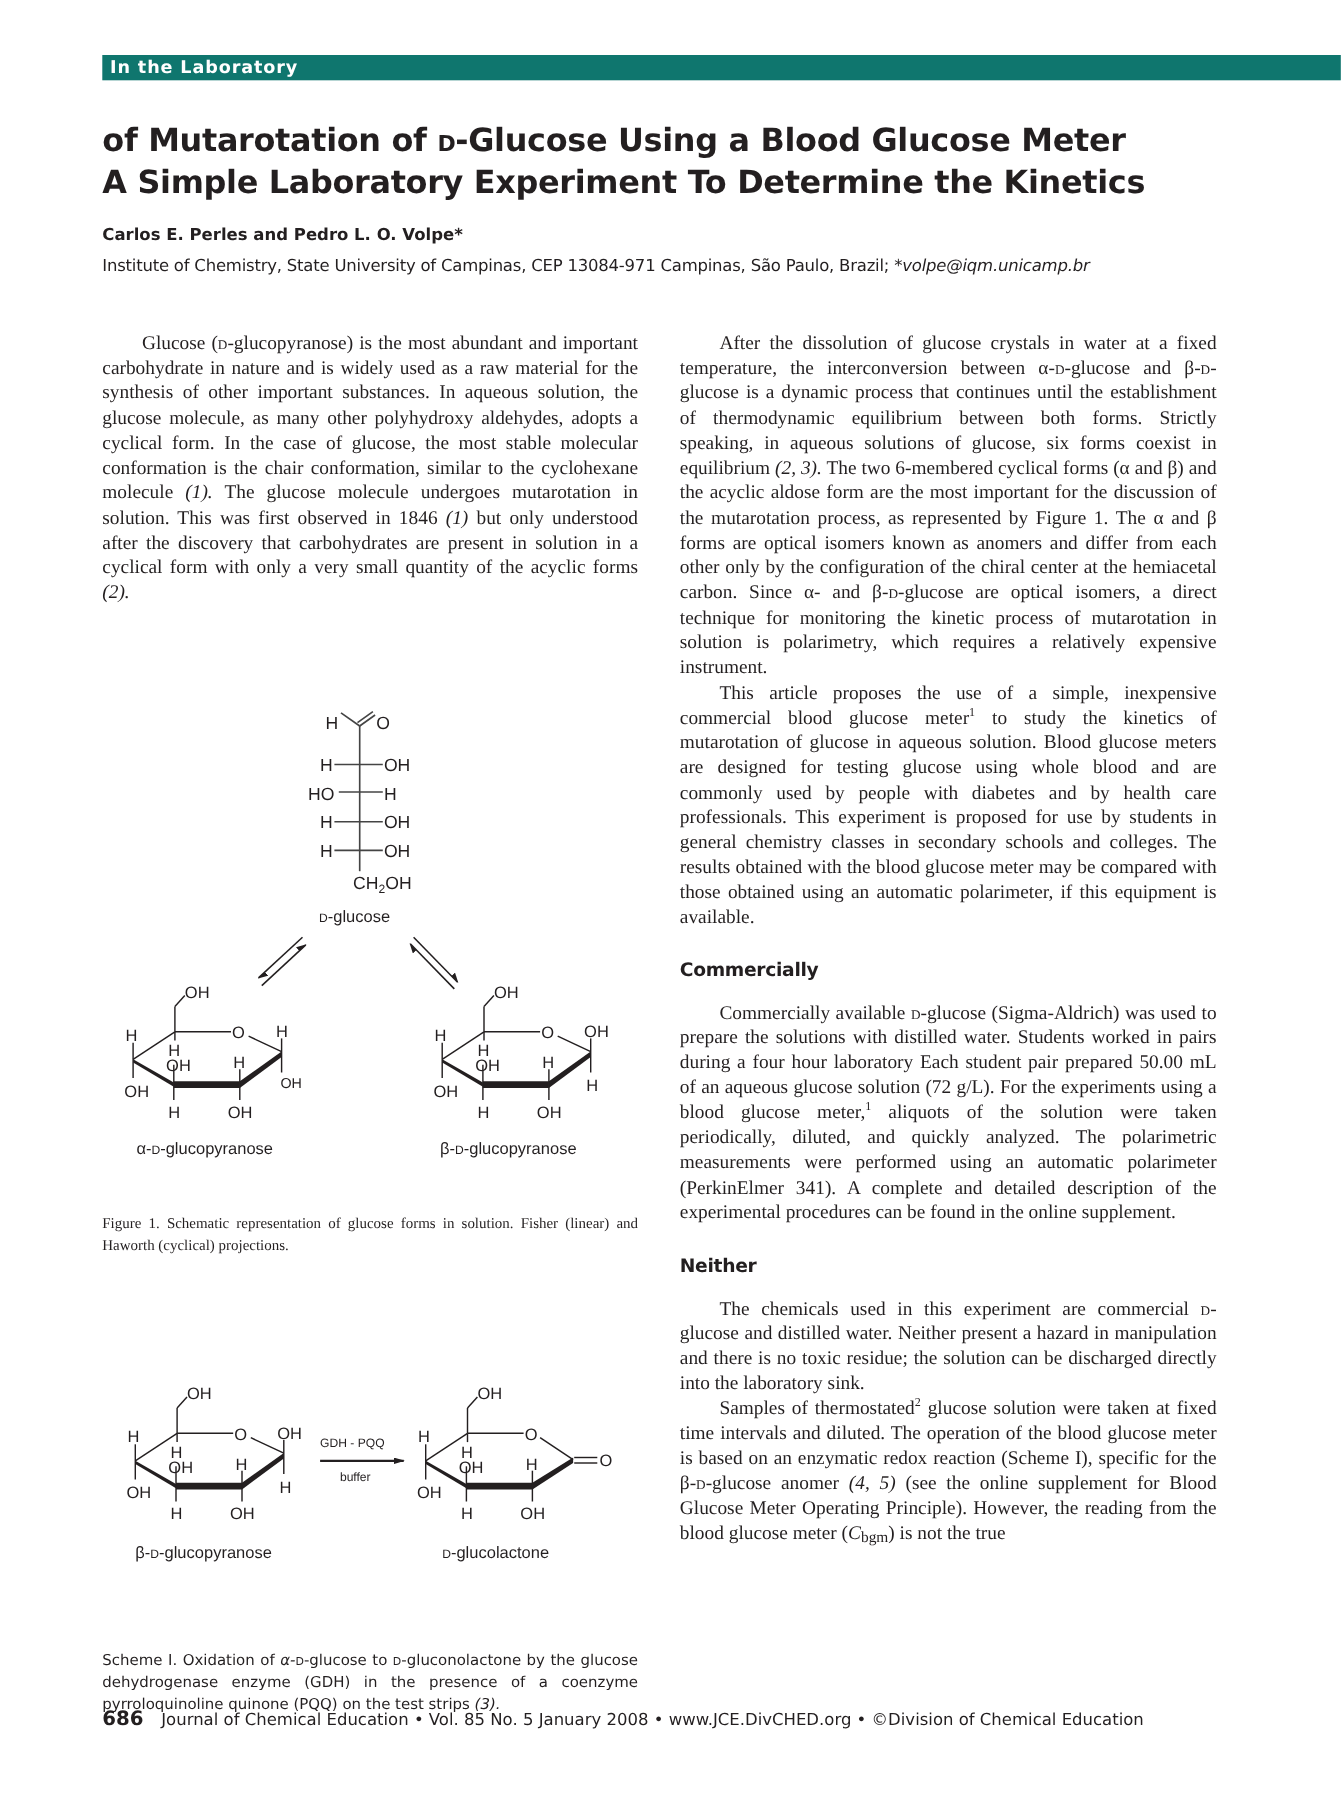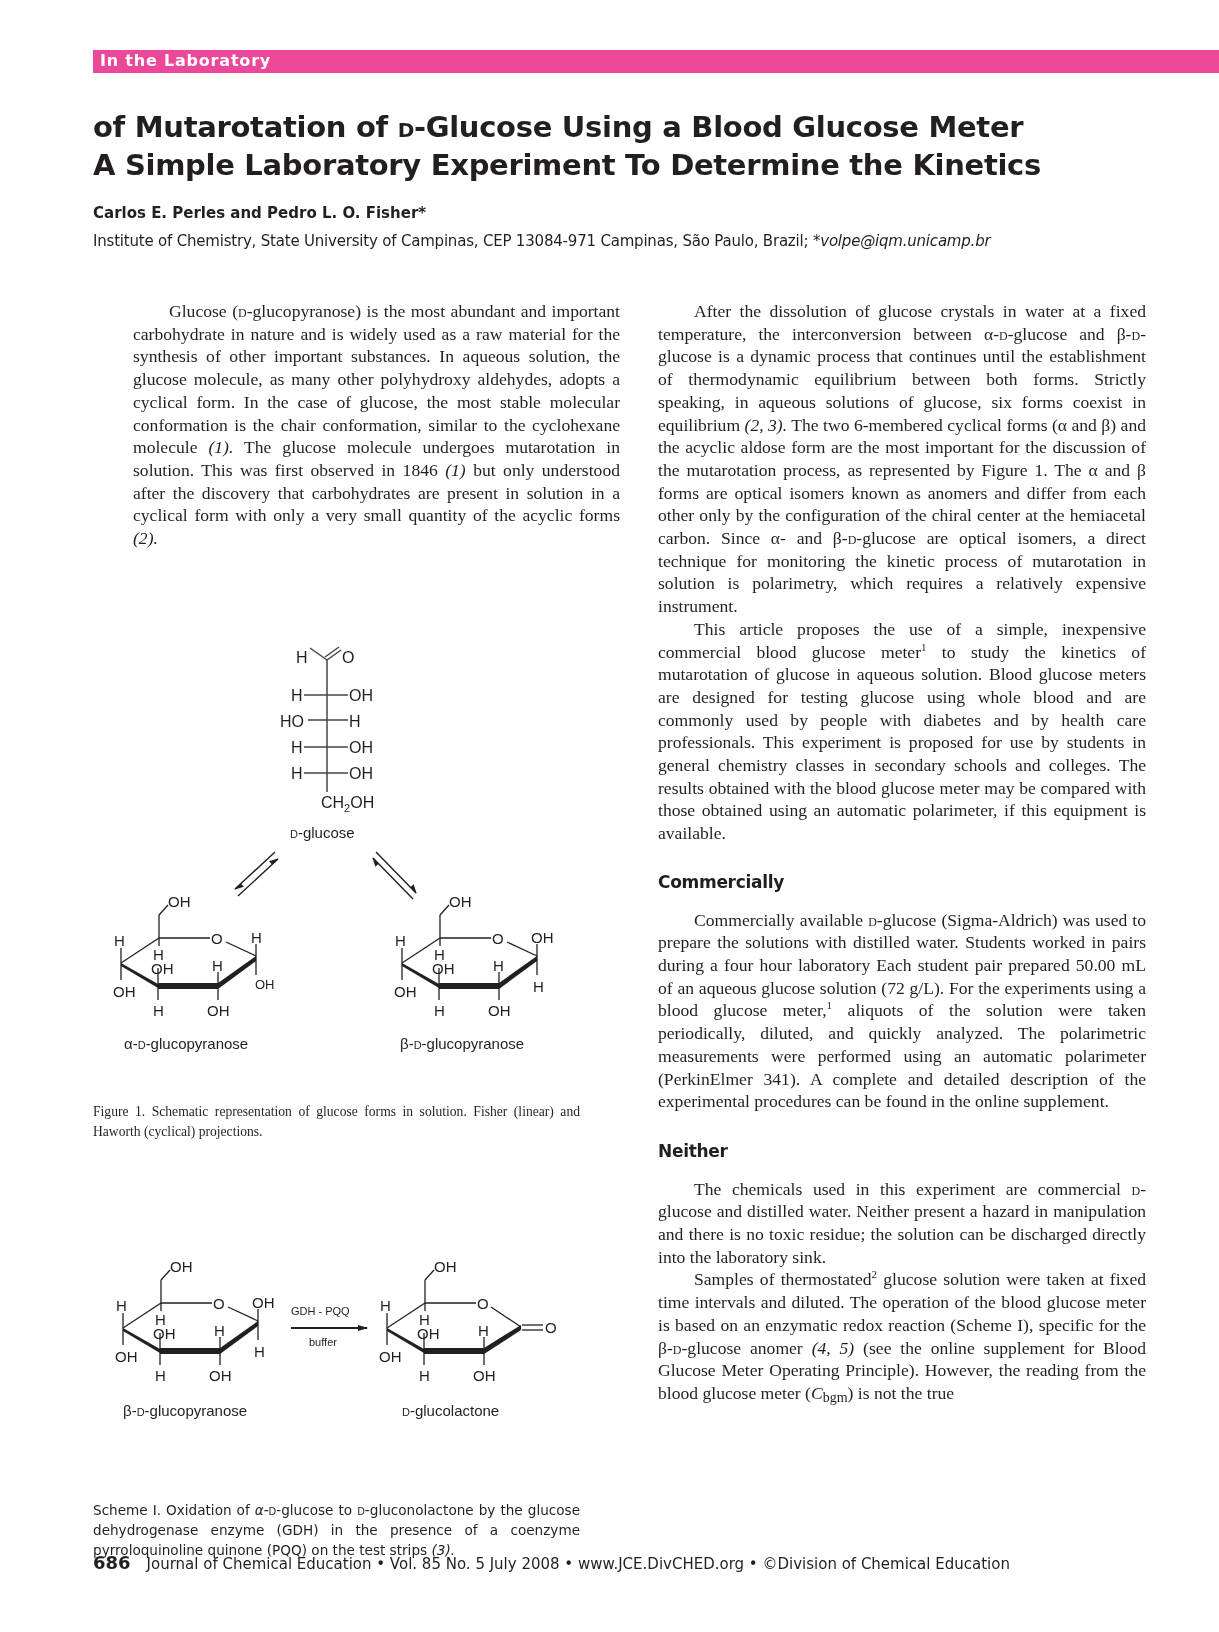--- a/index.html
+++ b/index.html
@@ -1,25 +1,25 @@
 <!DOCTYPE html>
 <html><head>
 <meta charset="utf-8">
 <style>
   html, body { margin: 0; padding: 0; background: #ffffff; }
   body { width: 1219px; height: 1632px; position: relative; overflow: hidden; color: #231f20; }
   .abs { position: absolute; }
-  .header-bar { left: 93px; top: 50px; width: 1126px; height: 23px; background: #ec4899; }
+  .header-bar { left: 93px; top: 50px; width: 1126px; height: 23px; background: #0f766e; }
   .header-bar span { position: absolute; left: 7px; top: 1px; color: #ffffff; font-family: "DejaVu Sans", sans-serif; font-weight: bold; font-size: 16px; letter-spacing: 0.8px; }
   .title { left: 93px; top: 108px; width: 1040px; font-family: "DejaVu Sans", sans-serif; font-weight: bold; font-size: 29px; line-height: 38px; letter-spacing: -0.3px; color: #231f20; }
   .authors { left: 93px; top: 204px; font-family: "DejaVu Sans", sans-serif; font-weight: bold; font-size: 15px; color: #231f20; }
   .affil { left: 93px; top: 232px; width: 1040px; font-family: "DejaVu Sans", sans-serif; font-size: 15px; color: #231f20; letter-spacing: -0.2px; }
   .affil em { font-style: italic; }
   .sc { font-variant: small-caps; }
-  .col { font-family: "Liberation Serif", "DejaVu Serif", serif; font-size: 17.6px; line-height: 22.7px; text-align: justify; color: #231f20; margin-left: 40px; }
+  .col { font-family: "Liberation Serif", "DejaVu Serif", serif; font-size: 17.6px; line-height: 22.7px; text-align: justify; color: #231f20; }
   .col p { margin: 0; text-indent: 36px; }
   .col-left { left: 93px; top: 300px; width: 487px; }
   .col-right { left: 618px; top: 300px; width: 488px; }
   .col i { font-style: italic; }
   sup { font-size: 11px; line-height: 0; vertical-align: 7px; }
   sub { font-size: 14px; line-height: 0; vertical-align: -3px; }
   .section-head { font-family: "DejaVu Sans", sans-serif; font-weight: bold; font-size: 17px; color: #231f20; letter-spacing: -0.3px; }
   .caption { font-family: "DejaVu Sans", sans-serif; font-size: 13.6px; line-height: 20px; color: #231f20; text-align: justify; }
   .caption i { font-style: italic; }
   svg text { font-family: "Liberation Sans", sans-serif; fill: #231f20; }
@@ -31,21 +31,21 @@
 
 <div class="abs header-bar">
   <span>In the Laboratory</span>
 </div>
 
 <div class="abs title">
   <div><span>of Mutarotation of </span><span class="sc">d</span><span>-Glucose Using a Blood Glucose Meter</span></div>
   <div>A Simple Laboratory Experiment To Determine the Kinetics</div>
 </div>
 
-<div class="abs authors">Carlos E. Perles and Pedro L. O. Fisher*</div>
+<div class="abs authors">Carlos E. Perles and Pedro L. O. Volpe*</div>
 <div class="abs affil"><span>Institute of Chemistry, State University of Campinas, CEP 13084-971 Campinas, São Paulo, Brazil; </span><em>*volpe@iqm.unicamp.br</em></div>
 
 <div class="abs col col-left">
   <p><span>Glucose (</span><span class="sc">d</span><span>-glucopyranose) is the most abundant and important carbohydrate in nature and is widely used as a raw material for the synthesis of other important substances. In aqueous solution, the glucose molecule, as many other polyhydroxy aldehydes, adopts a cyclical form. In the case of glucose, the most stable molecular conformation is the chair conformation, similar to the cyclohexane molecule </span><i>(1).</i><span> The glucose molecule undergoes mutarotation in solution. This was first observed in 1846 </span><i>(1)</i><span> but only understood after the discovery that carbohydrates are present in solution in a cyclical form with only a very small quantity of the acyclic forms </span><i>(2).</i></p>
 </div>
 
 <svg class="abs" style="left:0;top:0" width="620" height="1560">
   <defs>
     <marker id="ah" markerWidth="10" markerHeight="6" refX="9" refY="3" orient="auto" markerUnits="userSpaceOnUse">
       <path d="M0,0 L10,3 L0,6 z" fill="#231f20"></path>
@@ -223,14 +223,14 @@
   <div class="section-head" style="margin-top:26px;margin-bottom:15px;">Commercially</div>
   <p><span>Commercially available </span><span class="sc">d</span><span>-glucose (Sigma-Aldrich) was used to prepare the solutions with distilled water. Students worked in pairs during a four hour laboratory Each student pair prepared 50.00 mL of an aqueous glucose solution (72 g/L). For the experiments using a blood glucose meter,</span><sup>1</sup><span> aliquots of the solution were taken periodically, diluted, and quickly analyzed. The polarimetric measurements were performed using an automatic polarimeter (PerkinElmer 341). A complete and detailed description of the experimental procedures can be found in the online supplement.</span></p>
 
   <div class="section-head" style="margin-top:27px;margin-bottom:15px;">Neither</div>
   <p><span>The chemicals used in this experiment are commercial </span><span class="sc">d</span><span>-glucose and distilled water. Neither present a hazard in manipulation and there is no toxic residue; the solution can be discharged directly into the laboratory sink.</span></p>
 
   <p><span>Samples of thermostated</span><sup>2</sup><span> glucose solution were taken at fixed time intervals and diluted. The operation of the blood glucose meter is based on an enzymatic redox reaction (Scheme I), specific for the β-</span><span class="sc">d</span><span>-glucose anomer </span><i>(4, 5)</i><span> (see the online supplement for Blood Glucose Meter Operating Principle). However, the reading from the blood glucose meter (</span><i>C</i><sub>bgm</sub><span>) is not the true</span></p>
 </div>
 
 <div class="abs footer">
-  <span class="pg">686</span><span>Journal of Chemical Education • Vol. 85 No. 5 July 2008 • www.JCE.DivCHED.org • ©Division of Chemical Education</span>
+  <span class="pg">686</span><span>Journal of Chemical Education • Vol. 85 No. 5 January 2008 • www.JCE.DivCHED.org • ©Division of Chemical Education</span>
 </div>
 
 </body></html>

